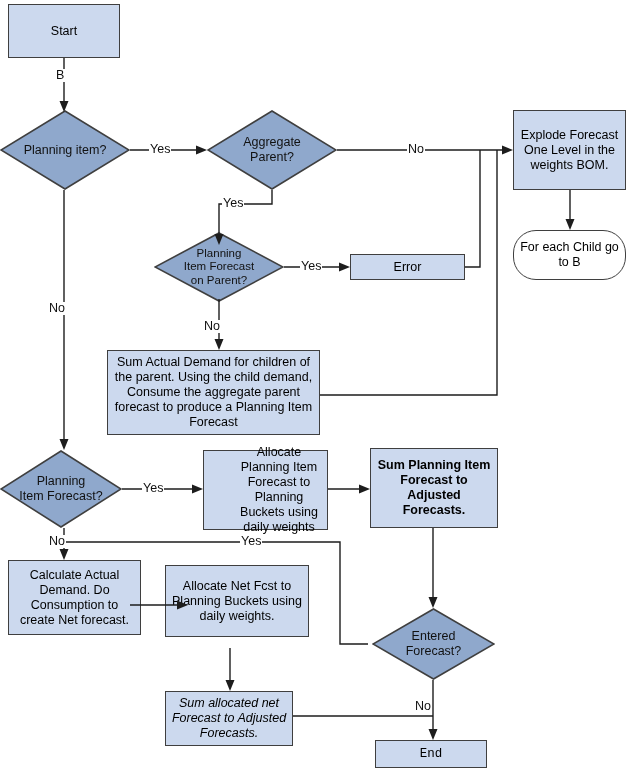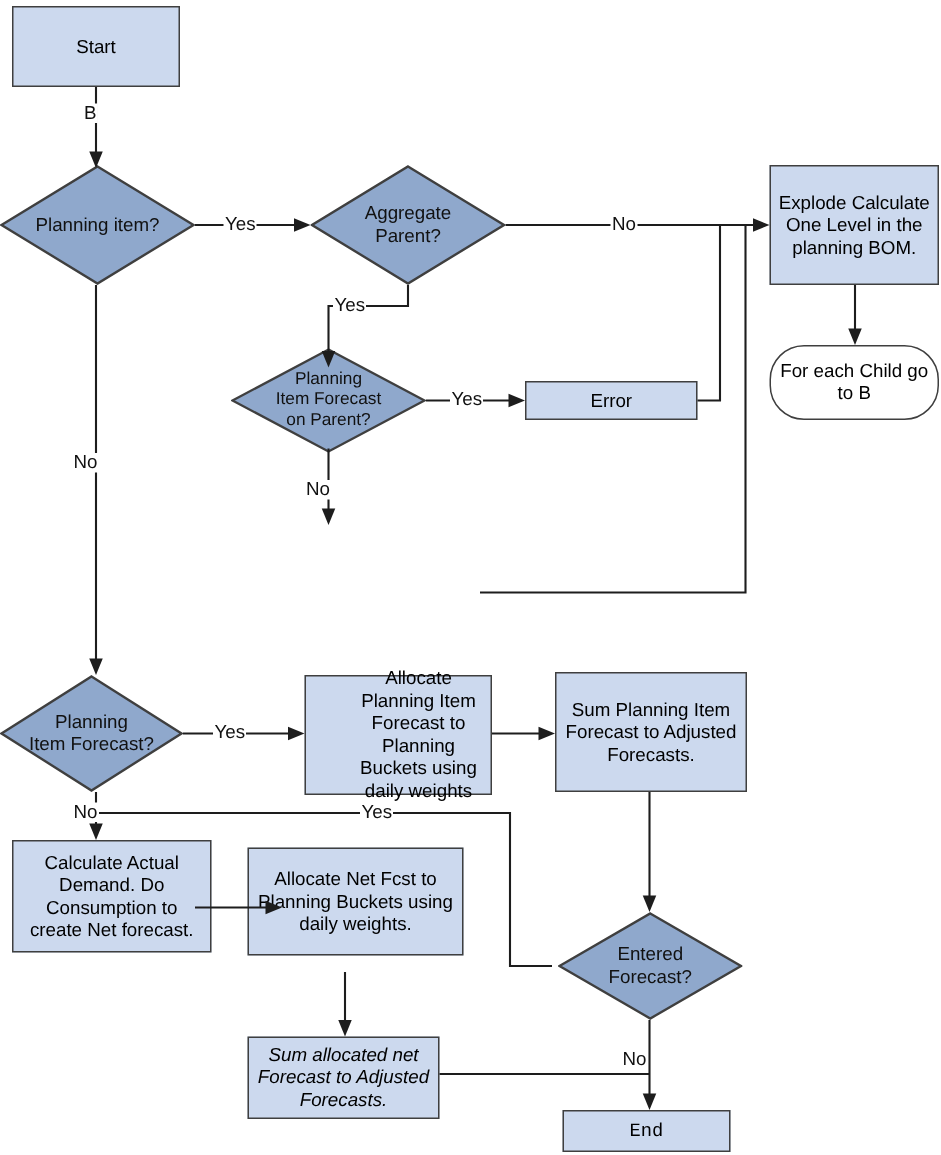--- a/index.html
+++ b/index.html
@@ -91,54 +91,57 @@
 
   <div class="node dia" style="left:207px;top:110px;width:130px;height:80px;">
     <svg class="shape" viewBox="0 0 130 80" preserveAspectRatio="none">
       <polygon points="65,1 129,40 65,79 1,40" fill="#8fa8cc" stroke="#3f3f3f" stroke-width="1.6"></polygon>
     </svg>
     <span class="txt" style="white-space:pre-line">Aggregate
 Parent?</span>
   </div>
 
   <div class="node rect" style="left:513px;top:110px;width:113px;height:80px;">
-    <span>Explode Calculate One Level in the planning BOM.</span>
+    <span>Explode Forecast One Level in the weights BOM.</span>
   </div>
 
   <div class="node rect white" style="left:513px;top:230px;width:113px;height:50px;border-radius:23px;">
     <span>For each Child go to B</span>
   </div>
 
   <div class="node dia" style="left:154px;top:232px;width:130px;height:70px;">
     <svg class="shape" viewBox="0 0 130 70" preserveAspectRatio="none">
       <polygon points="65,1 129,35 65,69 1,35" fill="#8fa8cc" stroke="#3f3f3f" stroke-width="1.6"></polygon>
     </svg>
     <span class="txt" style="white-space:pre-line;font-size:11.5px;line-height:13.5px;">Planning
 Item Forecast
 on Parent?</span>
   </div>
 
   <div class="node rect" style="left:350px;top:254px;width:115px;height:26px;">
     <span>Error</span>
   </div>
 
+  <div class="node rect" style="left:107px;top:350px;width:213px;height:85px;">
+    <span>Sum Actual Demand for children of the parent. Using the child demand, Consume the aggregate parent forecast to produce a Planning Item Forecast</span>
+  </div>
 
   <div class="node dia" style="left:0px;top:450px;width:122px;height:78px;">
     <svg class="shape" viewBox="0 0 122 78" preserveAspectRatio="none">
       <polygon points="61,1 121,39 61,77 1,39" fill="#8fa8cc" stroke="#3f3f3f" stroke-width="1.6"></polygon>
     </svg>
     <span class="txt" style="white-space:pre-line">Planning
 Item Forecast?</span>
   </div>
 
   <div class="node rect" style="left:203px;top:450px;width:125px;height:80px;padding-left:31px;">
     <span>Allocate Planning Item Forecast to Planning Buckets using daily weights</span>
   </div>
 
-  <div class="node rect" style="left:370px;top:448px;width:128px;height:80px;">
+  <div class="node rect" style="left:370px;top:448px;width:128px;height:80px;font-weight:bold;">
     <span>Sum Planning Item Forecast to Adjusted Forecasts.</span>
   </div>
 
   <div class="node rect" style="left:8px;top:560px;width:133px;height:75px;">
     <span>Calculate Actual Demand. Do Consumption to create Net forecast.</span>
   </div>
 
   <div class="node rect" style="left:165px;top:565px;width:144px;height:72px;">
     <span>Allocate Net Fcst to Planning Buckets using daily weights.</span>
   </div>

